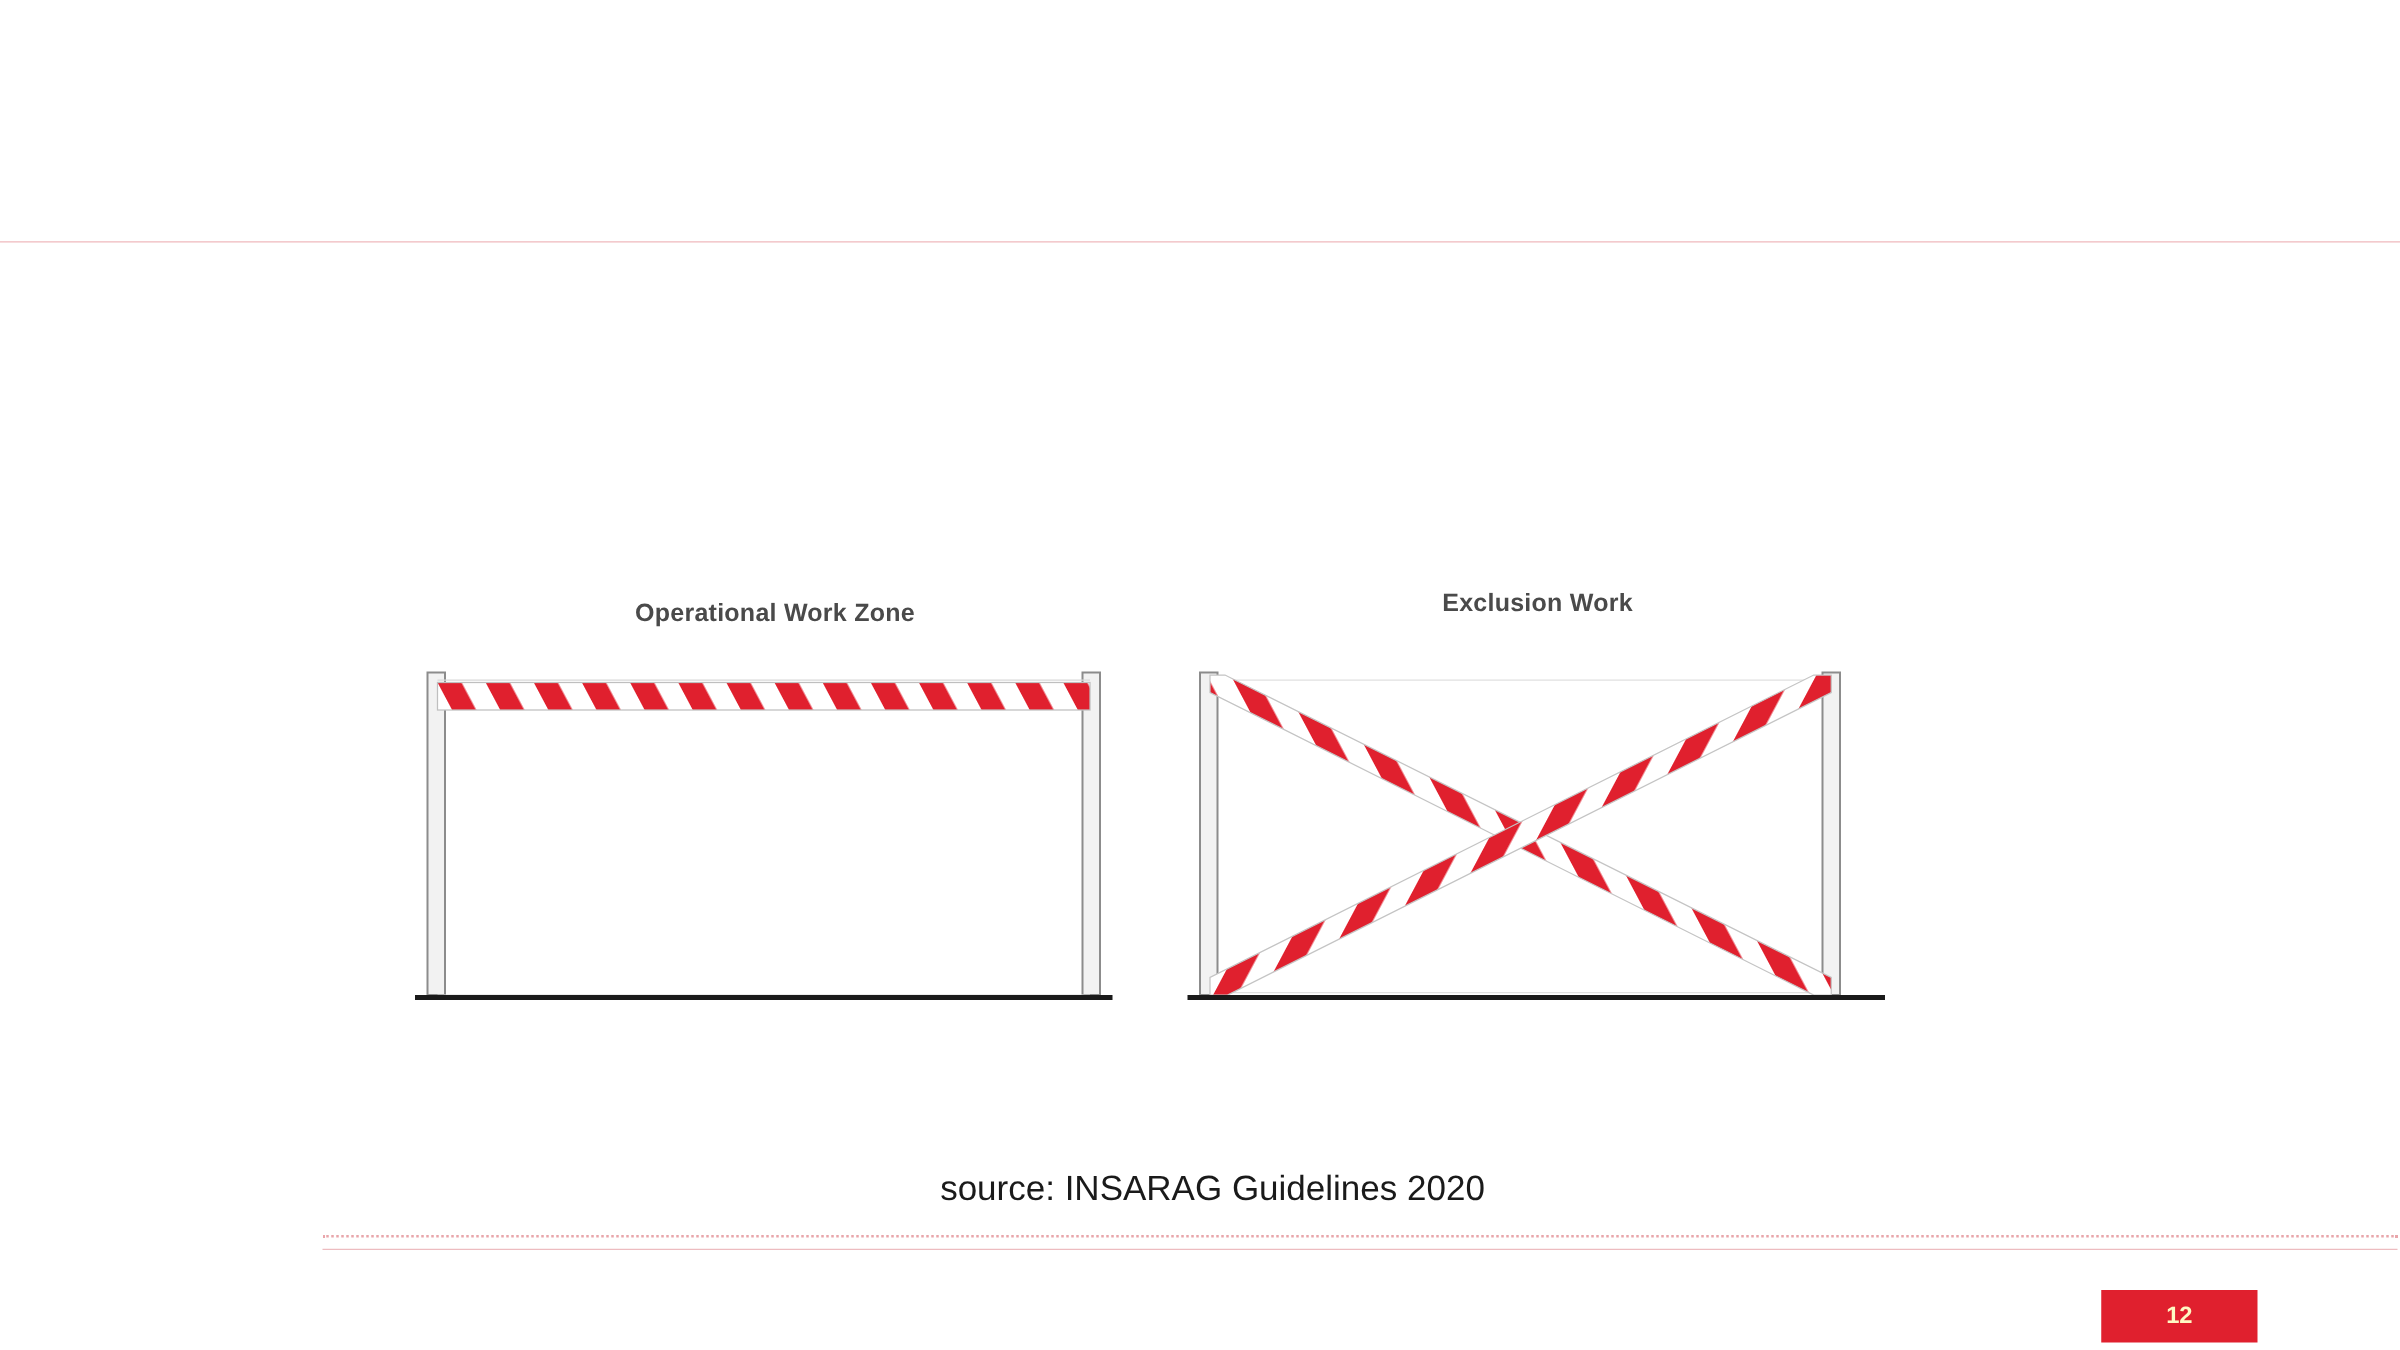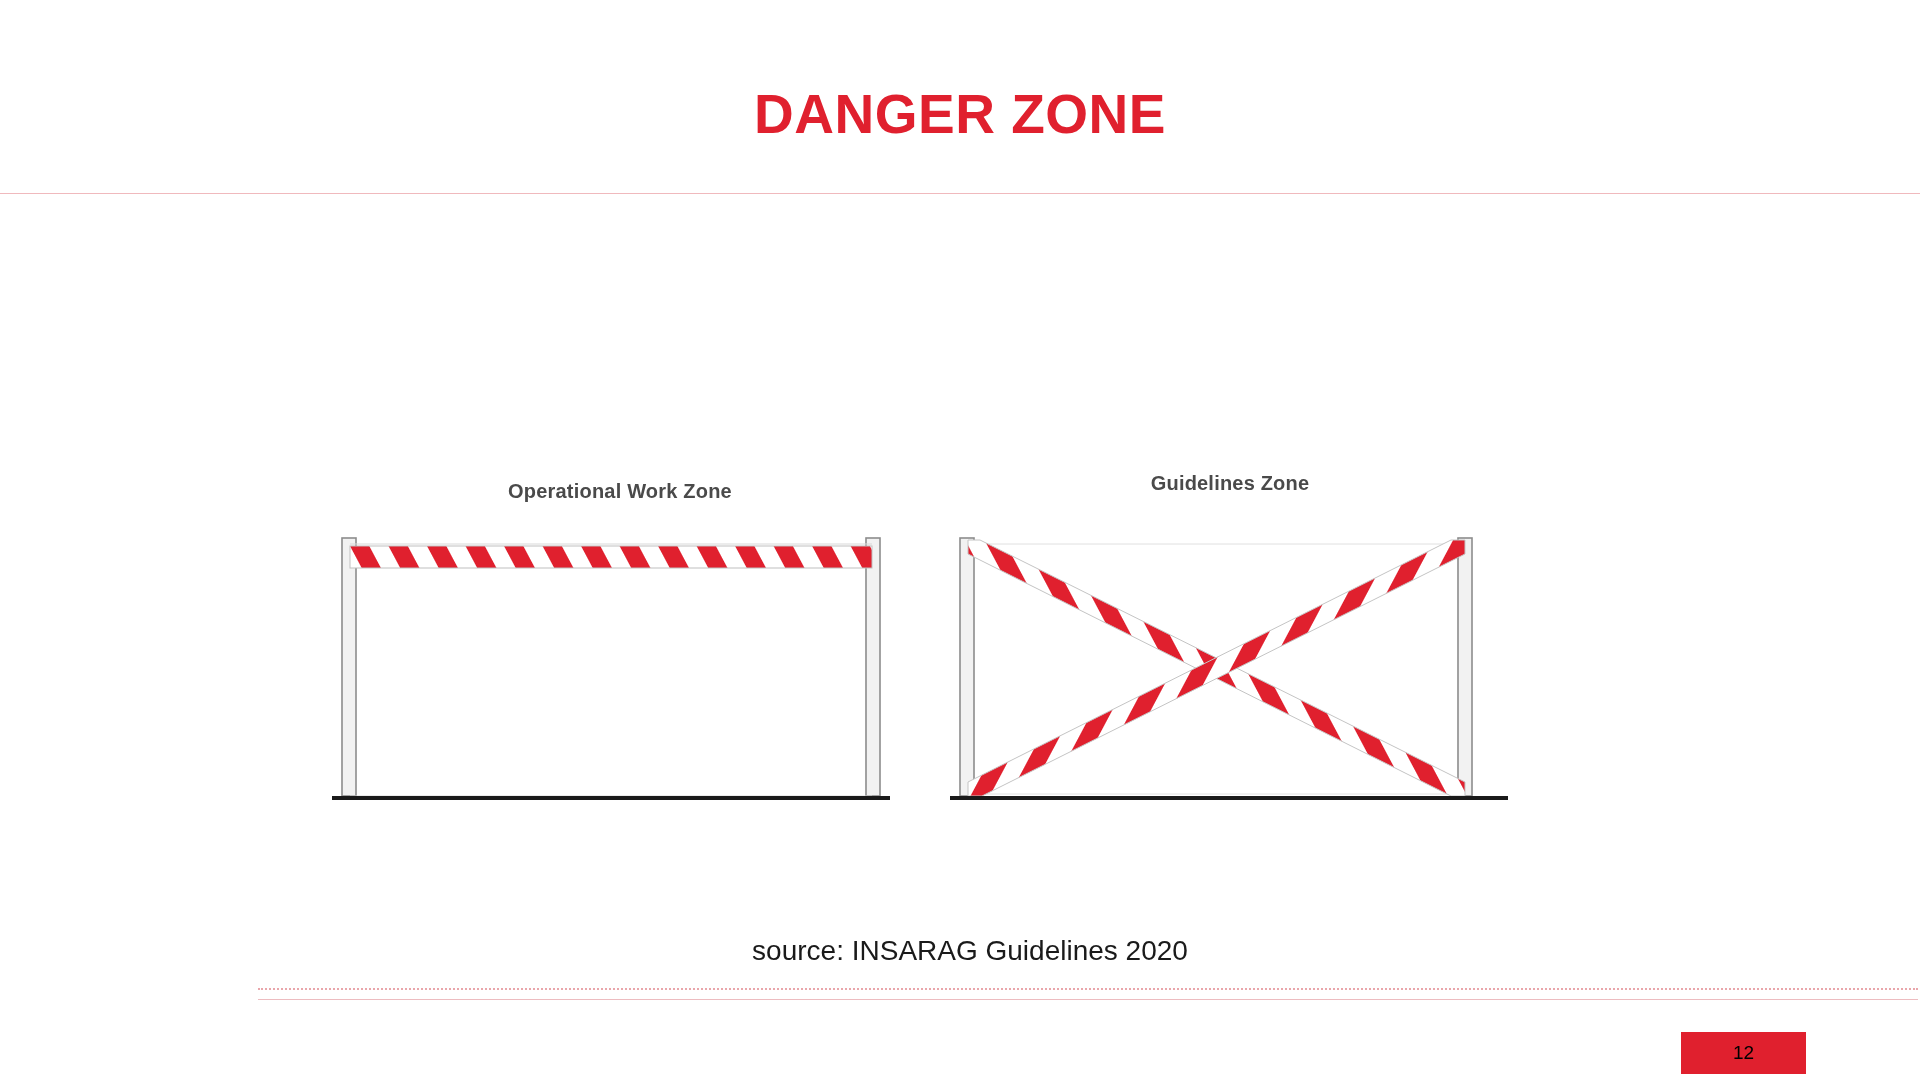--- a/index.html
+++ b/index.html
@@ -121,34 +121,33 @@
   }
 
   
   .page-badge {
     position: absolute;
     top: 1032px;
     left: 1681px;
     width: 125px;
     height: 42px;
     background: #e0202e;
-    color: #000000;
+    color: #fef9c3;
     font-size: 19px;
-    font-weight: normal;
+    font-weight: bold;
     display: flex;
     align-items: center;
     justify-content: center;
   }
 </style>
 </head>
 <body>
 
 <div class="slide">
 
-  <div class="slide-title">DANGER ZONE</div>
 
   <div class="title-rule"></div>
 
 
   <div class="figure">
 
     <div class="fig-panel left">
       <div class="fig-caption">Operational Work Zone</div>
       <div class="fig-svg-wrap">
         <svg width="600" height="310" viewBox="0 0 600 310" xmlns="http://www.w3.org/2000/svg">
@@ -170,21 +169,21 @@
           <g transform="translate(30,36)">
             <rect x="0" y="0" width="522" height="22" fill="url(#hz1)" stroke="#bfbfbf" stroke-width="1"></rect>
           </g>
 
           <rect x="12" y="286" width="558" height="4" fill="#1a1a1a"></rect>
         </svg>
       </div>
     </div>
 
     <div class="fig-panel right">
-      <div class="fig-caption right-cap">Guidelines Zone</div>
+      <div class="fig-caption right-cap">Exclusion Work</div>
       <div class="fig-svg-wrap">
         <svg width="600" height="310" viewBox="0 0 600 310" xmlns="http://www.w3.org/2000/svg">
           <defs>
             <pattern id="hz2" patternUnits="userSpaceOnUse" width="34" height="34" patternTransform="rotate(-28)">
               <rect width="34" height="34" fill="#ffffff"></rect>
               <rect width="17" height="34" fill="#e0202e"></rect>
             </pattern>
             <pattern id="hz3" patternUnits="userSpaceOnUse" width="34" height="34" patternTransform="rotate(28)">
               <rect width="34" height="34" fill="#ffffff"></rect>
               <rect width="17" height="34" fill="#e0202e"></rect>

